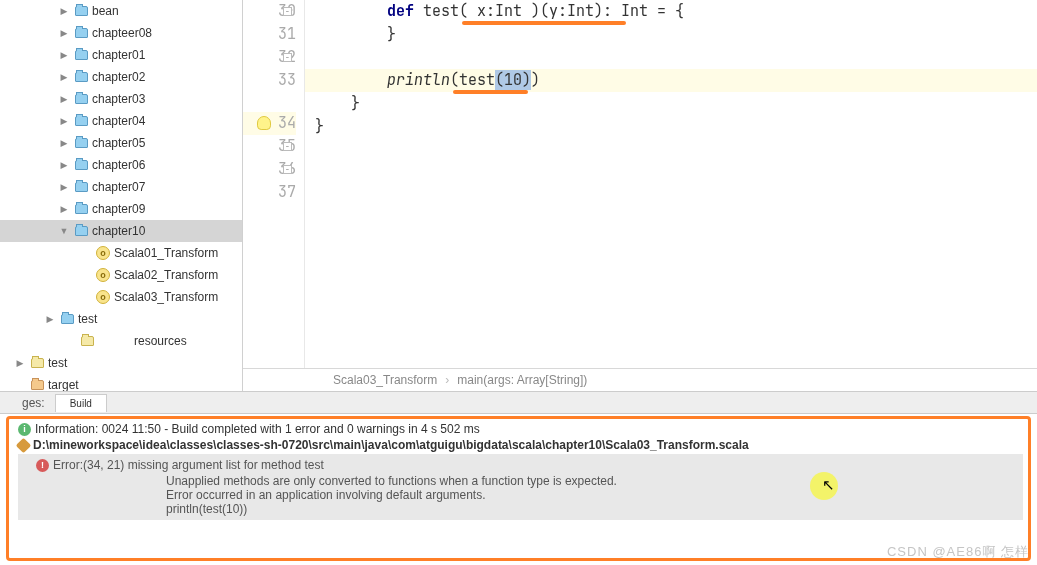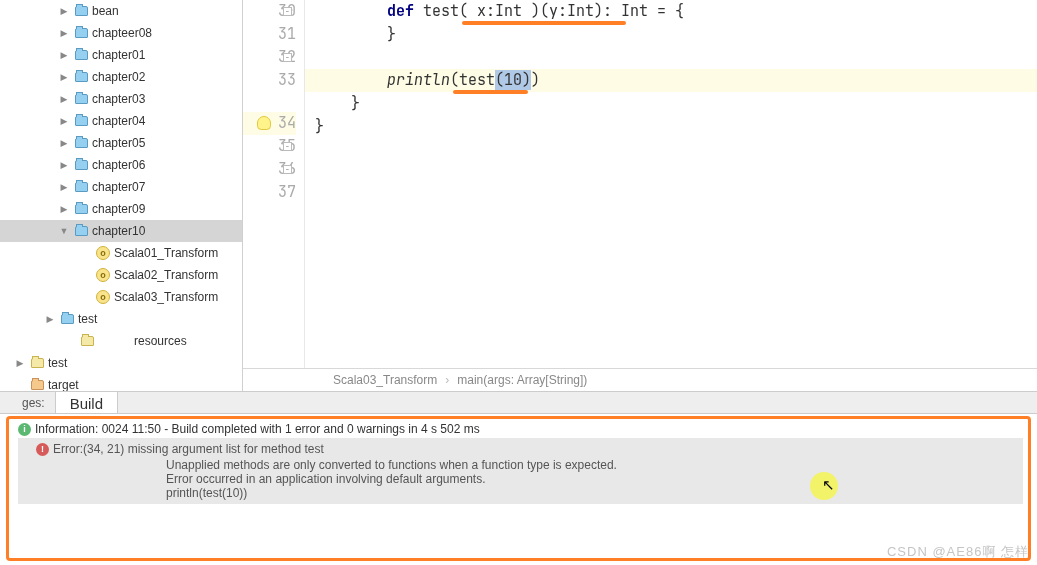--- a/index.html
+++ b/index.html
@@ -30,21 +30,21 @@
   .code-line { height: 23px; line-height: 23px; white-space: pre; padding-left: 10px; position: relative; }
   .code-line.hl { background: #fffce6; }
   .kw { color: #000080; font-weight: bold; }
   .fn { font-style: italic; color: #333; }
   .sel-bg { background: #b0c9e6; }
   .ul-wrap { position: absolute; height: 4px; background: #ff7f27; border-radius: 2px; }
   .breadcrumb { height: 23px; border-top: 1px solid #d8d8d8; display: flex; align-items: center; padding-left: 90px; color: #888; font-size: 12px; gap: 8px; }
   .crumb-sep { color: #bbb; }
 
   .bottom-tabs { height: 22px; border-top: 1px solid #ccc; display: flex; align-items: center; padding-left: 22px; background: #eee; }
-  .btm-tab { padding: 3px 14px; border: 1px solid #ccc; border-bottom: none; margin-right: 2px; font-size: 15px; background: #f5f5f5; }
+  .btm-tab { padding: 3px 14px; border: 1px solid #ccc; border-bottom: none; margin-right: 2px; font-size: 10px; background: #f5f5f5; }
   .btm-tab.active { background: #fff; }
 
   .build-panel { position: relative; border-top: 1px solid #ccc; padding: 6px 14px 10px 18px; background: #fff; height: 152px; }
   .build-border { position: absolute; border: 3px solid #ff7f27; border-radius: 4px; pointer-events: none; }
   .b-outer { top: 2px; left: 6px; right: 6px; bottom: 4px; }
   .info-line { display: flex; align-items: center; gap: 4px; margin: 2px 0; }
   .info-ico { width: 13px; height: 13px; border-radius: 50%; display: inline-flex; align-items: center; justify-content: center; font-size: 9px; font-weight: bold; }
   .info-i { background: #5bb870; color: #fff; }
   .info-w { background: #d79a3d; color: #fff; transform: rotate(45deg); border-radius: 2px; width: 11px; height: 11px; }
   .info-e { background: #d75a5a; color: #fff; }
@@ -230,20 +230,24 @@
     <span style="margin-right:10px;color:#555">ges:</span>
     <div class="btm-tab active"><span>Build</span></div>
   </div>
 
   <div class="build-panel">
     <div class="build-border b-outer"></div>
     <div class="info-line">
       <span class="info-ico info-i">i</span>
       <span>Information: 0024 11:50 - Build completed with 1 error and 0 warnings in 4 s 502 ms</span>
     </div>
+    <div class="info-line">
+      <span class="info-ico info-w"></span>
+      <b><span>D:\mineworkspace\idea\classes\classes-sh-0720\src\main\java\com\atguigu\bigdata\scala\chapter10\Scala03_Transform.scala</span></b>
+    </div>
     <div class="err-block">
       <div class="info-line" style="margin-left:-20px">
         <span class="info-ico info-e">!</span>
         <span>Error:(34, 21)   missing argument list for method test</span>
       </div>
       <div class="err-sub"><span>Unapplied methods are only converted to functions when a function type is expected.</span></div>
       <div class="err-sub"><span>Error occurred in an application involving default arguments.</span></div>
       <div class="err-sub"><span>        println(test(10))</span></div>
     </div>
     <div class="cursor-spot"></div>

